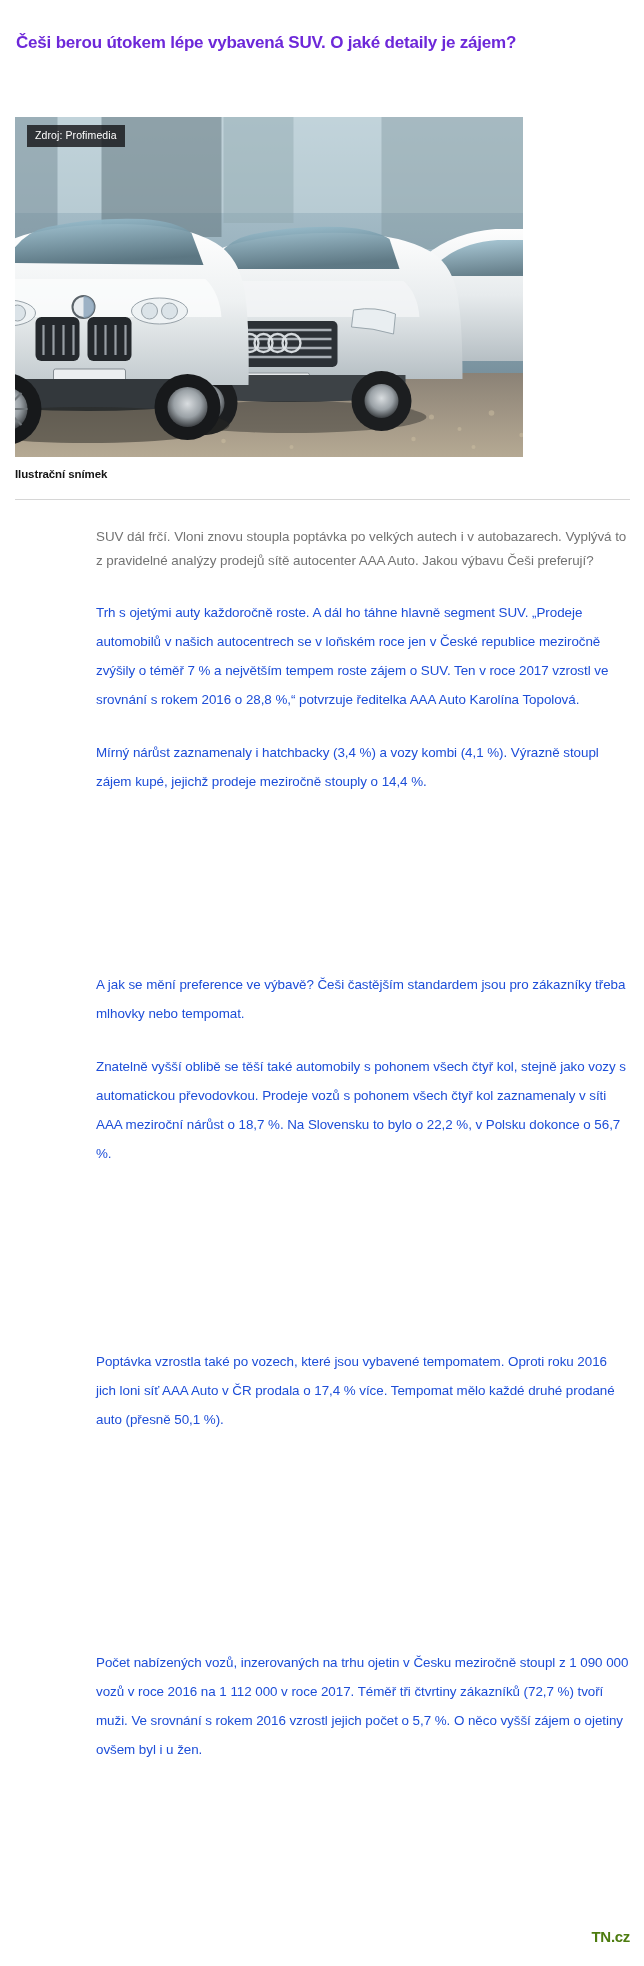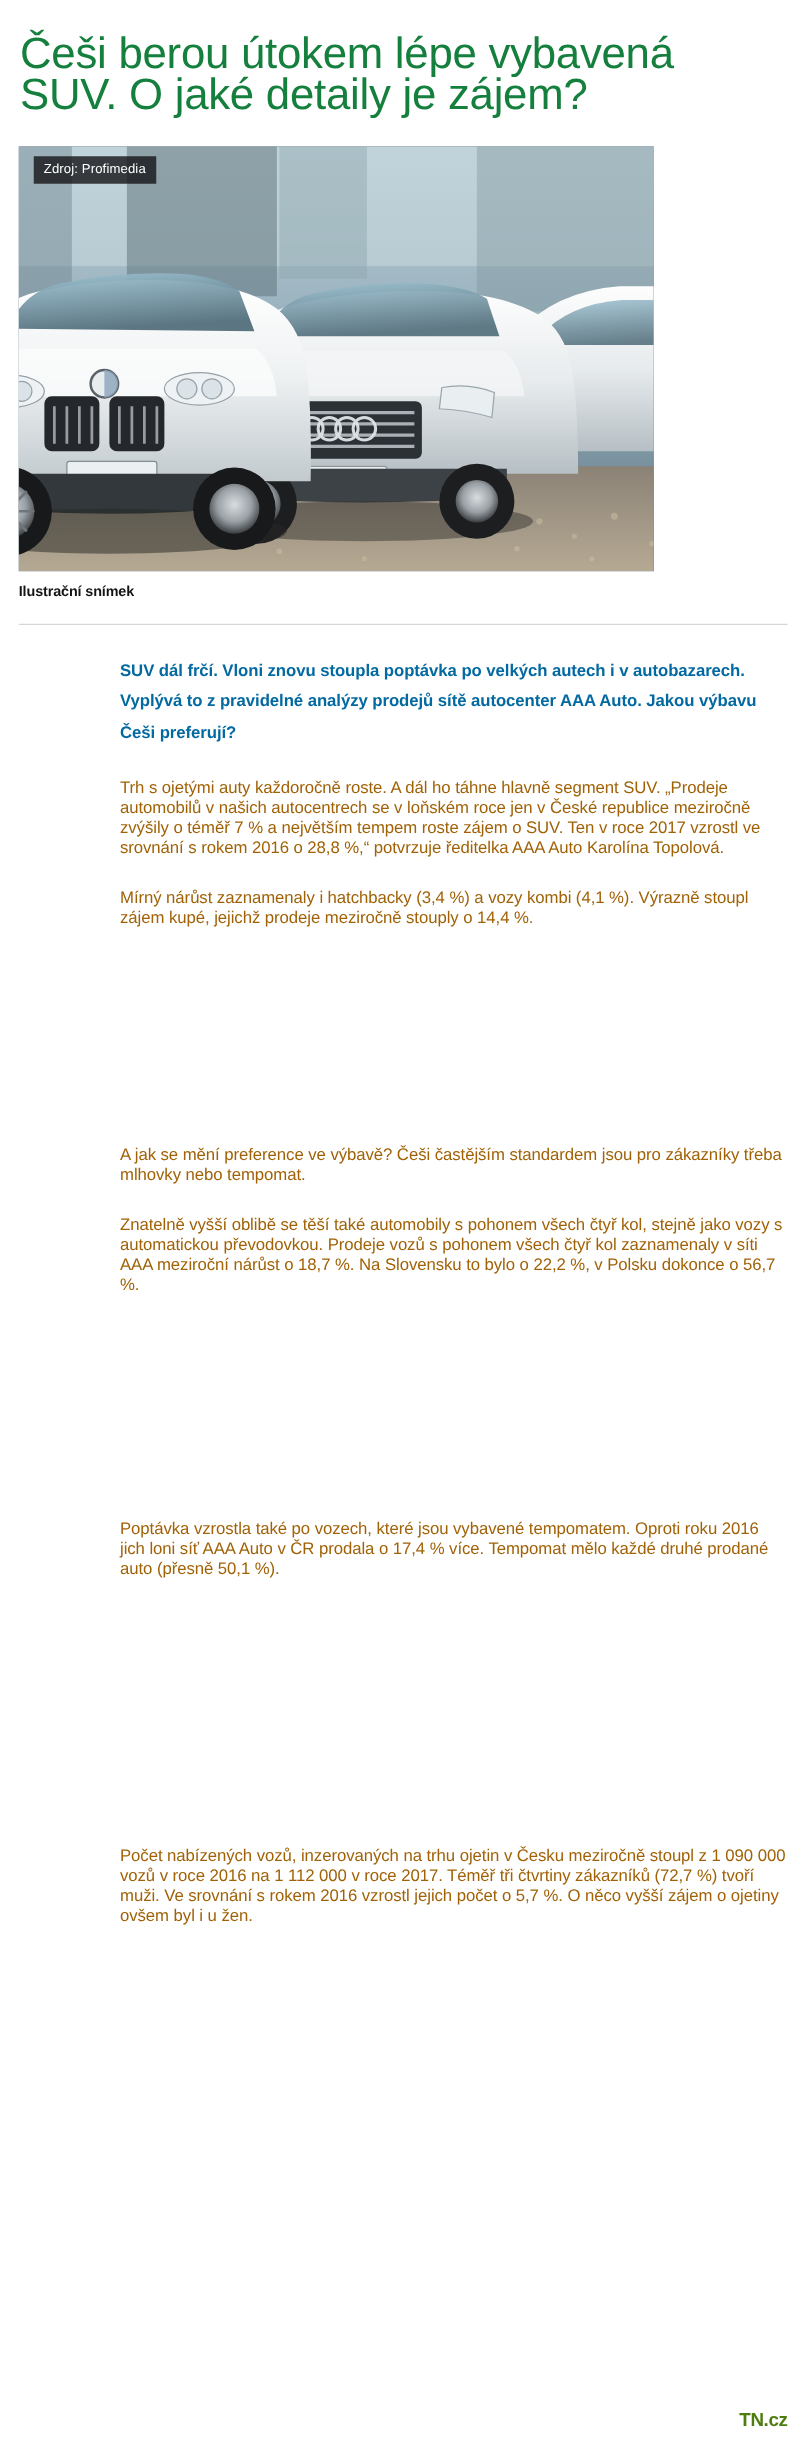--- a/index.html
+++ b/index.html
@@ -23,25 +23,25 @@
     position: relative;
     background: #ffffff;
   }
 
   
   .headline {
     position: absolute;
     left: 16px;
     top: 26px;
     width: 606px;
-    font-size: 35px;
+    font-size: 17px;
     line-height: 33px;
-    font-weight: 400;
+    font-weight: 700;
     letter-spacing: -0.2px;
-    color: #15803d;
+    color: #6d28d9;
   }
 
   
   .hero-figure {
     position: absolute;
     left: 15px;
     top: 117px;
     width: 615px;
   }
 
@@ -90,30 +90,30 @@
   .article-body {
     position: absolute;
     left: 96px;
     top: 525px;
     width: 534px;
   }
 
   .lead {
     font-size: 13.4px;
     line-height: 24.4px;
-    font-weight: bold;
-    color: #0369a1;
+    font-weight: normal;
+    color: #737373;
     letter-spacing: -0.05px;
   }
 
   .para {
     font-size: 13.4px;
-    line-height: 16px;
+    line-height: 29px;
     font-weight: 400;
-    color: #a16207;
+    color: #1d4ed8;
     letter-spacing: -0.05px;
     margin-top: 24px;
   }
 
   
   .slot-a { height: 150px; }
   .slot-b { height: 155px; }
   .slot-c { height: 190px; }
 
   

